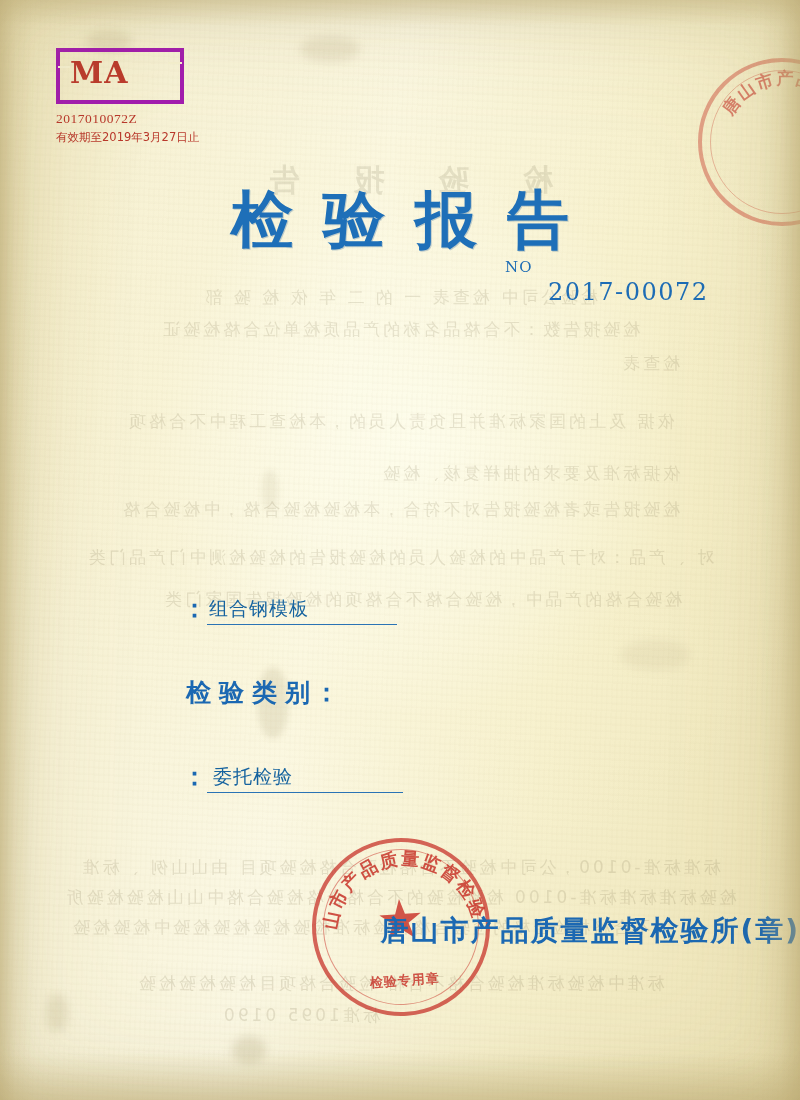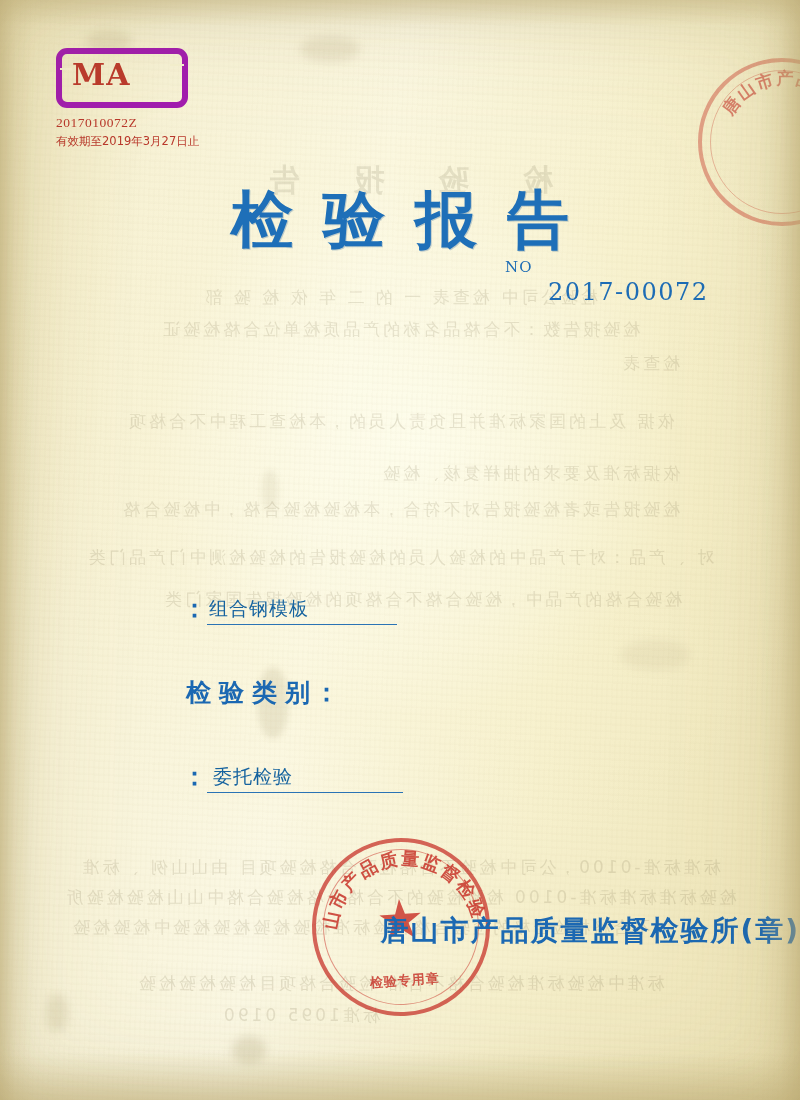--- a/index.html
+++ b/index.html
@@ -91,22 +91,22 @@
   .ma-block {
     position: absolute;
     left: 56px;
     top: 48px;
     width: 150px;
   }
   .ma-box {
     position: relative;
     width: 120px;
     height: 48px;
-    border: 6px solid #a21caf;
-    border-radius: 11px;
+    border: 4px solid #a21caf;
+    border-radius: 0;
     color: #c0392b;
   }
   .ma-box::before {
     content: "";
     position: absolute;
     left: -2px; top: 14px;
     width: 12px; height: 2px;
     background: #f5f0cf;
   }
   .ma-box::after {

